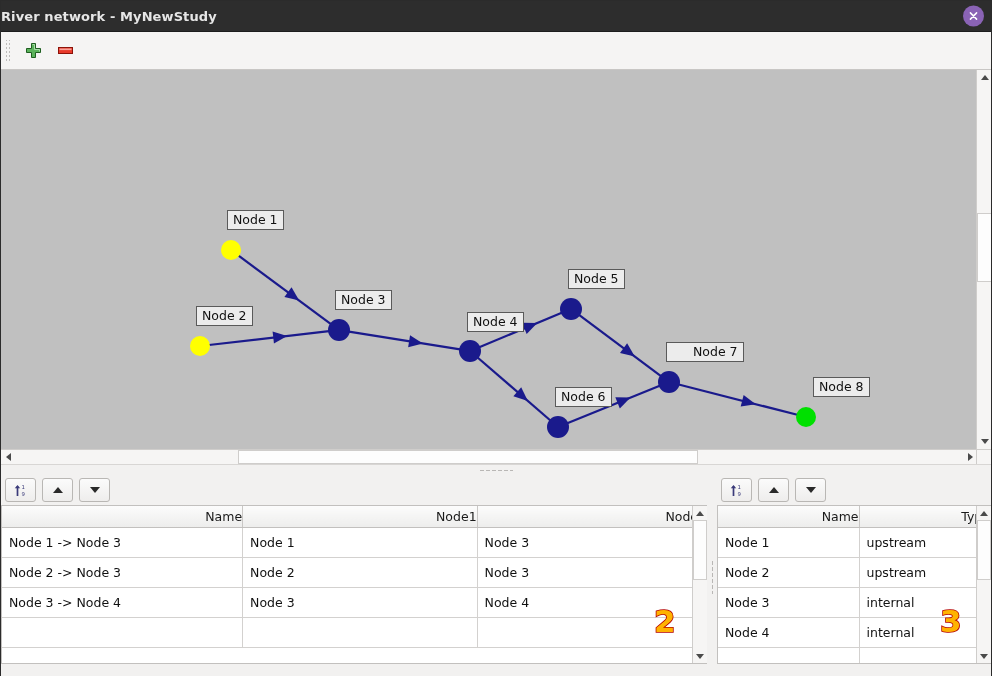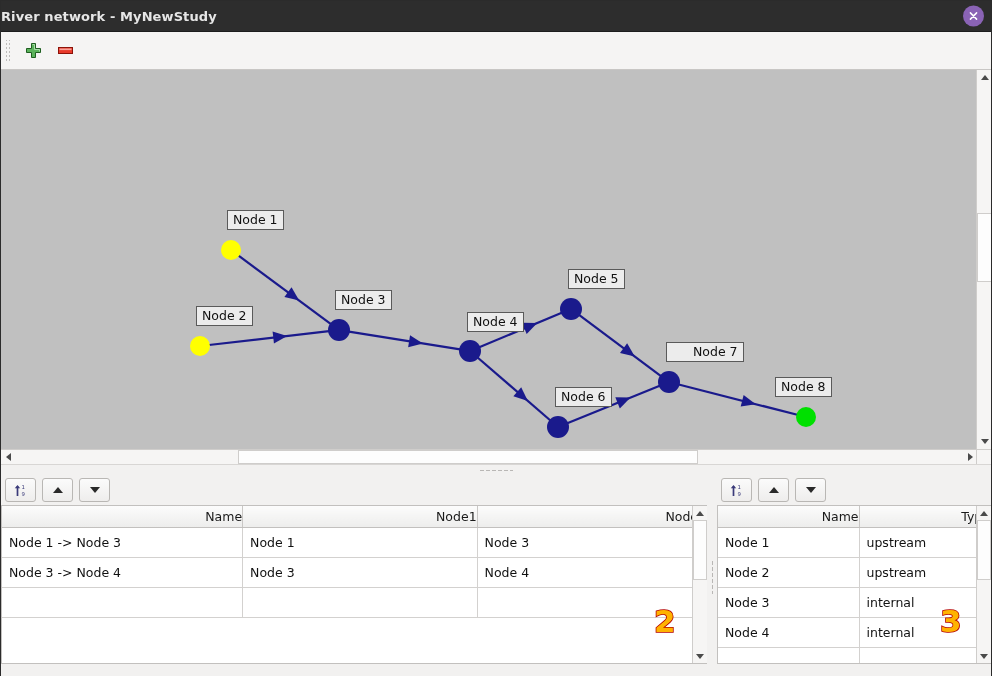--- a/index.html
+++ b/index.html
@@ -355,21 +355,21 @@
     </svg>
 
     <div id="node-labels">
         <div class="node-label" style="left: 226px; top: 140px;">Node 1</div>
         <div class="node-label" style="left: 195px; top: 236px;">Node 2</div>
         <div class="node-label" style="left: 334px; top: 220px;">Node 3</div>
         <div class="node-label" style="left: 466px; top: 242px;">Node 4</div>
         <div class="node-label" style="left: 567px; top: 199px;">Node 5</div>
         <div class="node-label" style="left: 554px; top: 317px;">Node 6</div>
         <div class="node-label" style="left: 665px; top: 272px; padding-left: 26px;">Node 7</div>
-        <div class="node-label" style="left: 774px; top: 307px;">Node 8</div>
+        <div class="node-label" style="left: 812px; top: 307px;">Node 8</div>
       </div>
 
     <div class="sb-v">
       <div class="sb-arrow" style="left:0;top:0;width:15px;height:15px;">
         <div class="tri tri-up"></div>
       </div>
       <div class="sb-thumb" style="left:0;top:143px;width:15px;height:69px;"></div>
       <div class="sb-arrow" style="left:0;bottom:0;width:15px;height:15px;">
         <div class="tri tri-down"></div>
       </div>
@@ -425,20 +425,25 @@
                 <th>Node2</th>
               </tr>
             </thead>
           <tbody id="reaches-body">
               <tr>
                 <td>Node 1 -&gt; Node 3</td>
                 <td>Node 1</td>
                 <td>Node 3</td>
               </tr>
               <tr>
+                <td>Node 2 -&gt; Node 3</td>
+                <td>Node 2</td>
+                <td>Node 3</td>
+              </tr>
+              <tr>
                 <td>Node 3 -&gt; Node 4</td>
                 <td>Node 3</td>
                 <td>Node 4</td>
               </tr>
               <tr>
                 <td></td>
                 <td></td>
                 <td></td>
               </tr>
             </tbody>

